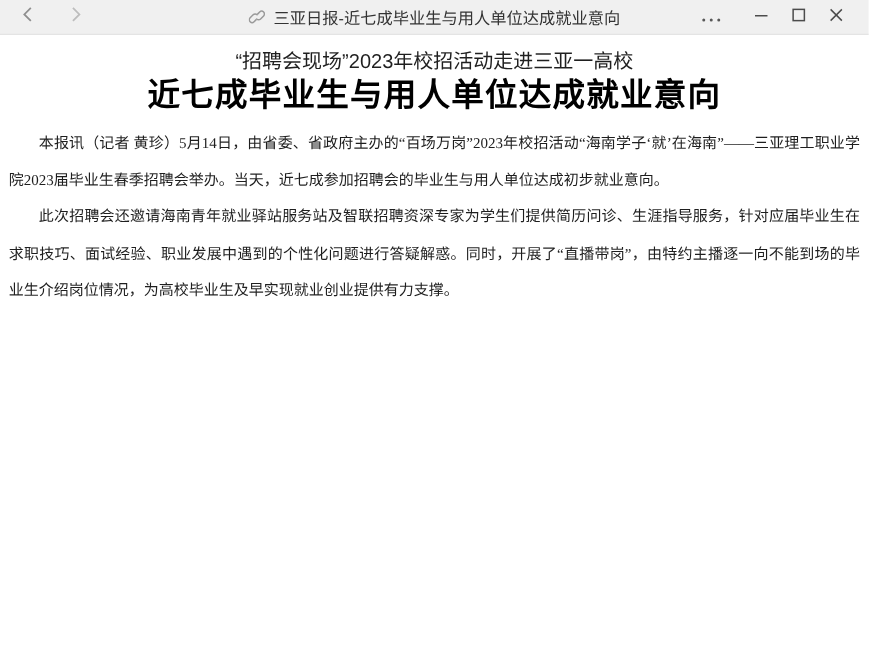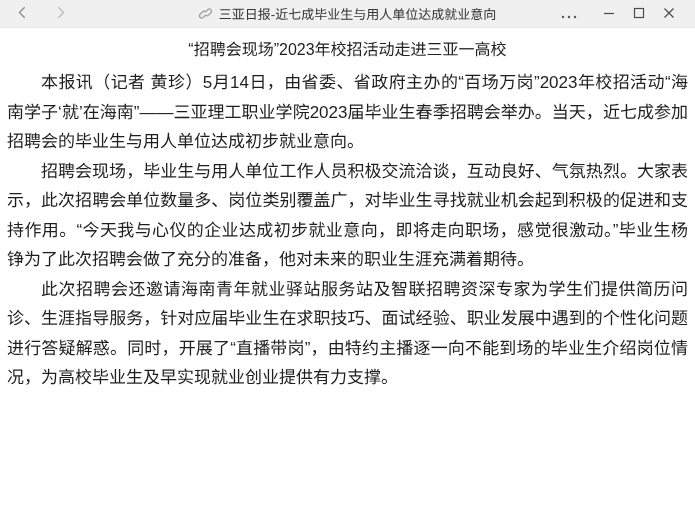--- a/index.html
+++ b/index.html
@@ -42,23 +42,23 @@
     letter-spacing: 1px;
     font-family: "Liberation Sans", sans-serif;
   }
   .art-date {
     text-align: center; font-size: 15px; line-height: 18px; color: #9b9b9b;
     margin-top: 2px;
     font-family: "Liberation Serif", serif;
   }
   .art-body { margin-top: 8px; }
   .art-body p {
-    font-size: 17px; line-height: 29.5px; color: #1e1e1e;
+    font-size: 12px; line-height: 29.5px; color: #1e1e1e;
     text-indent: 2em; text-align: justify;
-    font-family: Liberation Sans, sans-serif;
+    font-family: Liberation Serif, serif;
   }
 </style>
 </head>
 <body>
 
 <div class="titlebar">
   <div class="nav-group">
     <div class="nav-btn back">
       <span>
         <svg width="13" height="13" viewBox="0 0 12 12">
@@ -113,18 +113,18 @@
             <line x1="1.5" y1="1.5" x2="10.5" y2="10.5" stroke="currentColor" stroke-width="1.2"></line>
             <line x1="10.5" y1="1.5" x2="1.5" y2="10.5" stroke="currentColor" stroke-width="1.2"></line>
           </svg>
       </span>
     </div>
   </div>
 </div>
 
 <div class="content">
   <div class="art-subtitle">“招聘会现场”2023年校招活动走进三亚一高校</div>
+  <h1 class="art-title">近七成毕业生与用人单位达成就业意向</h1>
   <div class="art-body">
     <p>本报讯（记者 黄珍）5月14日，由省委、省政府主办的“百场万岗”2023年校招活动“海南学子‘就’在海南”——三亚理工职业学院2023届毕业生春季招聘会举办。当天，近七成参加招聘会的毕业生与用人单位达成初步就业意向。</p>
-    <p>招聘会现场，毕业生与用人单位工作人员积极交流洽谈，互动良好、气氛热烈。大家表示，此次招聘会单位数量多、岗位类别覆盖广，对毕业生寻找就业机会起到积极的促进和支持作用。“今天我与心仪的企业达成初步就业意向，即将走向职场，感觉很激动。”毕业生杨铮为了此次招聘会做了充分的准备，他对未来的职业生涯充满着期待。</p>
     <p>此次招聘会还邀请海南青年就业驿站服务站及智联招聘资深专家为学生们提供简历问诊、生涯指导服务，针对应届毕业生在求职技巧、面试经验、职业发展中遇到的个性化问题进行答疑解惑。同时，开展了“直播带岗”，由特约主播逐一向不能到场的毕业生介绍岗位情况，为高校毕业生及早实现就业创业提供有力支撑。</p>
   </div>
 </div>
 
 </body></html>

